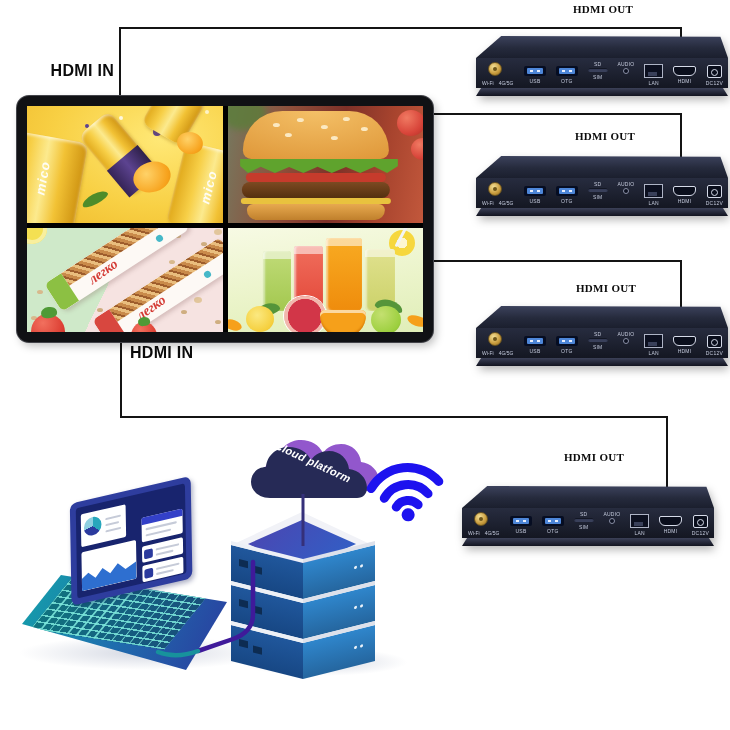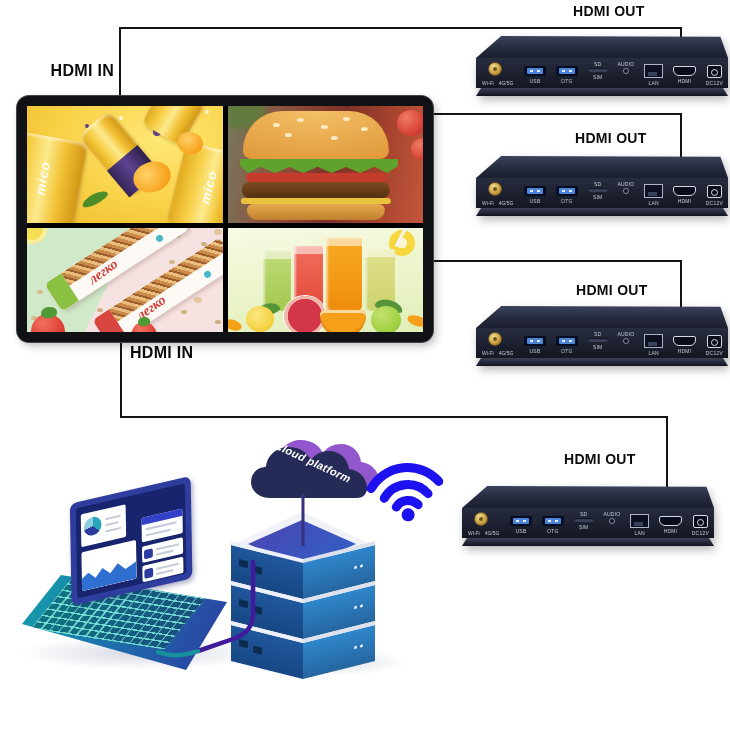--- a/index.html
+++ b/index.html
@@ -6,21 +6,21 @@
   body{width:730px;height:730px;position:relative;overflow:hidden;
        font-family:"Liberation Sans", sans-serif;}
 
   
   .wire{position:absolute;background:#141414;}
   .wire.h{height:2px;} .wire.v{width:2px;}
 
   
   .io-label{position:absolute;font-weight:700;font-size:16px;color:#0b0b0b;
             letter-spacing:.3px;white-space:nowrap;}
-  .out-label{font-size:14px;}
+  .out-label{font-size:11px;font-family:Liberation Serif, serif;}
 
   
   .wall{position:absolute;left:17px;top:96px;width:416px;height:246px;
         background:#101114;border-radius:12px;
         box-shadow:0 0 0 1px #43444a, 3px 4px 8px rgba(0,0,0,.25);
         padding:10px;box-sizing:border-box;}
   .wall-grid{width:100%;height:100%;display:grid;background:#000;
              grid-template-columns:1fr 1fr;grid-template-rows:117px 1fr;gap:5px;}
   .quad{position:relative;overflow:hidden;}
 

